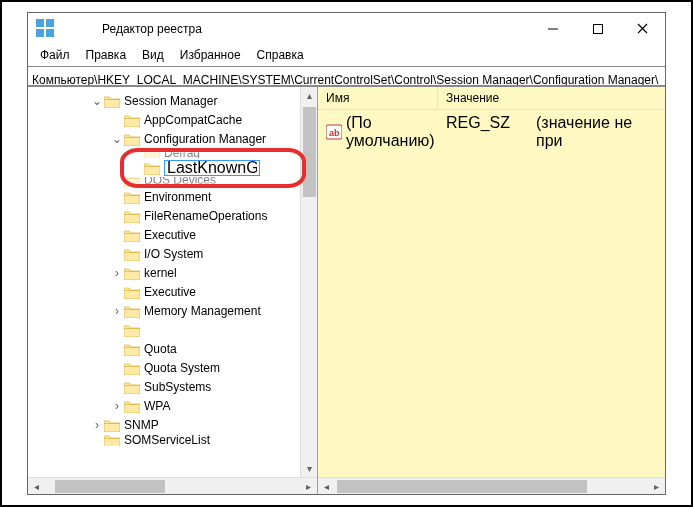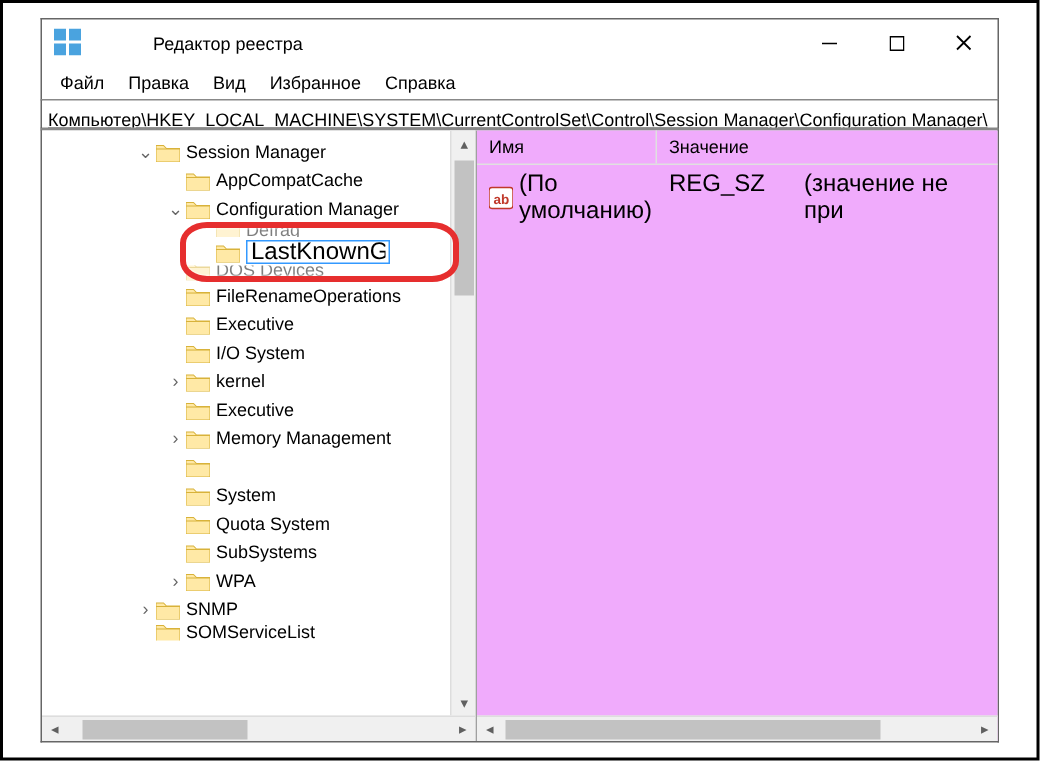--- a/index.html
+++ b/index.html
@@ -46,21 +46,20 @@
     position:absolute;
     top:64px; left:25px; right:25px;
     height:20px;
     background:#fff;
     border:1px solid #888;
     border-left:1px solid #666; border-right:1px solid #666;
     font-size:12px;
     padding: 6px 4px;
     white-space: nowrap;
     overflow: hidden;
-    text-decoration: underline;
   }
   .panes {
     position:absolute;
     top:84px; left:25px; right:25px; bottom:10px;
     border:1px solid #666;
     border-top:1px solid #888;
     display:flex;
     background:#fff;
   }
   .tree {
@@ -72,21 +71,21 @@
   }
   .tree-inner {
     position:absolute;
     top:0; left:0; right:0; bottom:17px;
     overflow:hidden;
     padding: 4px 0 0 0;
   }
   .list {
     flex:1;
     position:relative;
-    background:#f0abfc;
+    background:#fef9c3;
   }
   .list-header {
     display:flex;
     border-bottom: 1px solid #e0e0e0;
     font-size:12px;
   }
   .list-header div {
     padding: 4px 8px;
     border-right: 1px solid #e0e0e0;
   }
@@ -269,20 +268,29 @@
       <div class="node" style="padding-left:82px; height:10px; overflow:hidden; opacity:0.5; align-items:flex-end">
         <span class="exp"></span>
         <span class="fold">
             <svg width="16" height="14">
               <use href="#folder-ico"></use>
             </svg>
           </span>
         <span class="lbl">DOS Devices</span>
       </div>
 
+      <div class="node" style="padding-left:82px">
+        <span class="exp"></span>
+        <span class="fold">
+            <svg width="16" height="14">
+              <use href="#folder-ico"></use>
+            </svg>
+          </span>
+        <span class="lbl">Environment</span>
+      </div>
 
       <div class="node" style="padding-left:82px">
         <span class="exp"></span>
         <span class="fold">
             <svg width="16" height="14">
               <use href="#folder-ico"></use>
             </svg>
           </span>
         <span class="lbl">FileRenameOperations</span>
       </div>
@@ -346,21 +354,21 @@
           </span>
       </div>
 
       <div class="node" style="padding-left:82px">
         <span class="exp"></span>
         <span class="fold">
             <svg width="16" height="14">
               <use href="#folder-ico"></use>
             </svg>
           </span>
-        <span class="lbl">System</span>
+        <span class="lbl">Quota</span>
       </div>
 
       <div class="node" style="padding-left:82px">
         <span class="exp"></span>
         <span class="fold">
             <svg width="16" height="14">
               <use href="#folder-ico"></use>
             </svg>
           </span>
         <span class="lbl">Quota System</span>

